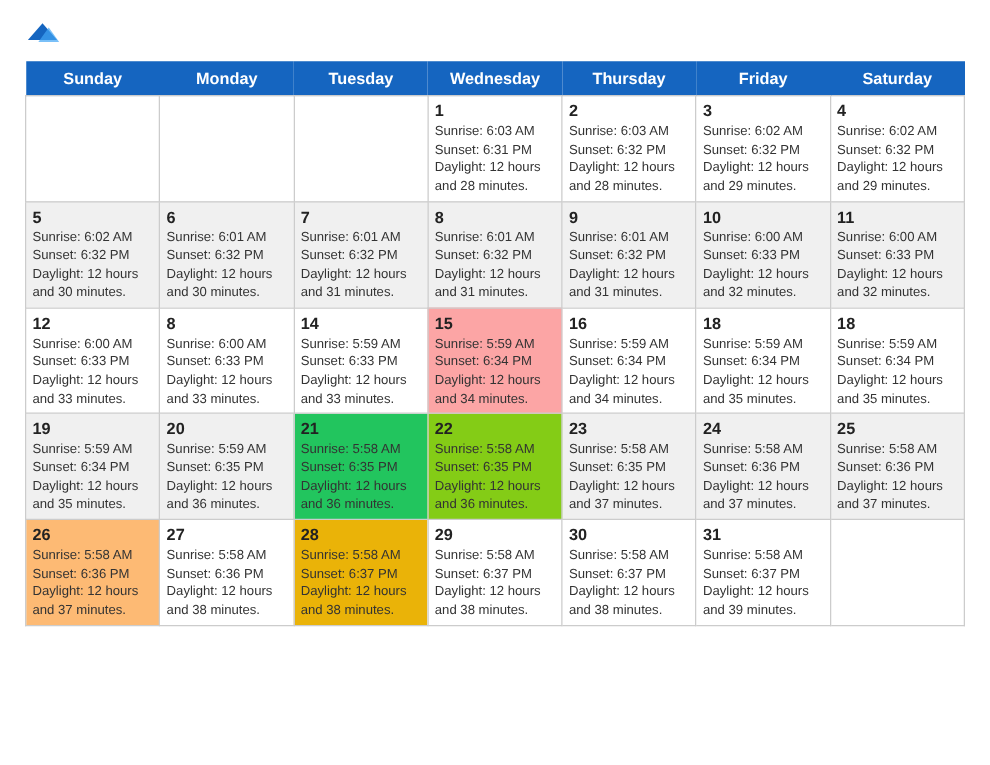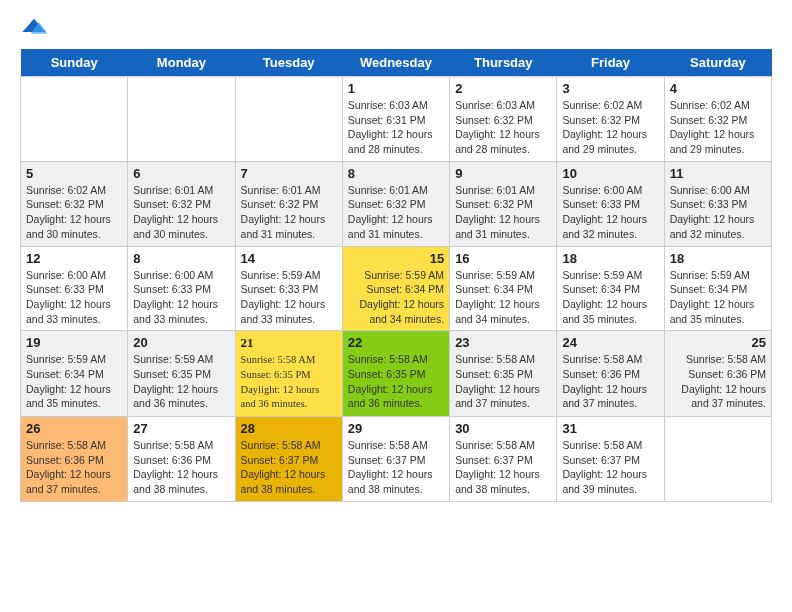--- a/index.html
+++ b/index.html
@@ -155,21 +155,21 @@
 Daylight: 12 hours
 and 33 minutes.</div>
           </td>
           <td class="day-cell" style="background: rgb(255, 255, 255);">
             <div class="day-num">14</div>
             <div class="day-info" style="white-space: pre-line;">Sunrise: 5:59 AM
 Sunset: 6:33 PM
 Daylight: 12 hours
 and 33 minutes.</div>
           </td>
-          <td class="day-cell" style="background: #fde047; text-align: right;">
+          <td class="day-cell" style="background: #fca5a5;">
             <div class="day-num">15</div>
             <div class="day-info" style="white-space: pre-line;">Sunrise: 5:59 AM
 Sunset: 6:34 PM
 Daylight: 12 hours
 and 34 minutes.</div>
           </td>
           <td class="day-cell" style="background: rgb(255, 255, 255);">
             <div class="day-num">16</div>
             <div class="day-info" style="white-space: pre-line;">Sunrise: 5:59 AM
 Sunset: 6:34 PM
@@ -199,21 +199,21 @@
 Daylight: 12 hours
 and 35 minutes.</div>
           </td>
           <td class="day-cell" style="background: rgb(240, 240, 240);">
             <div class="day-num">20</div>
             <div class="day-info" style="white-space: pre-line;">Sunrise: 5:59 AM
 Sunset: 6:35 PM
 Daylight: 12 hours
 and 36 minutes.</div>
           </td>
-          <td class="day-cell" style="background: #fde047; font-family: Liberation Serif, serif;">
+          <td class="day-cell" style="background: #22c55e;">
             <div class="day-num">21</div>
             <div class="day-info" style="white-space: pre-line;">Sunrise: 5:58 AM
 Sunset: 6:35 PM
 Daylight: 12 hours
 and 36 minutes.</div>
           </td>
           <td class="day-cell" style="background: #84cc16;">
             <div class="day-num">22</div>
             <div class="day-info" style="white-space: pre-line;">Sunrise: 5:58 AM
 Sunset: 6:35 PM
@@ -227,21 +227,21 @@
 Daylight: 12 hours
 and 37 minutes.</div>
           </td>
           <td class="day-cell" style="background: rgb(240, 240, 240);">
             <div class="day-num">24</div>
             <div class="day-info" style="white-space: pre-line;">Sunrise: 5:58 AM
 Sunset: 6:36 PM
 Daylight: 12 hours
 and 37 minutes.</div>
           </td>
-          <td class="day-cell" style="background: rgb(240, 240, 240); text-align: right;">
+          <td class="day-cell" style="background: rgb(240, 240, 240);">
             <div class="day-num">25</div>
             <div class="day-info" style="white-space: pre-line;">Sunrise: 5:58 AM
 Sunset: 6:36 PM
 Daylight: 12 hours
 and 37 minutes.</div>
           </td>
         </tr>
         <tr>
           <td class="day-cell" style="background: #fdba74;">
             <div class="day-num">26</div>

